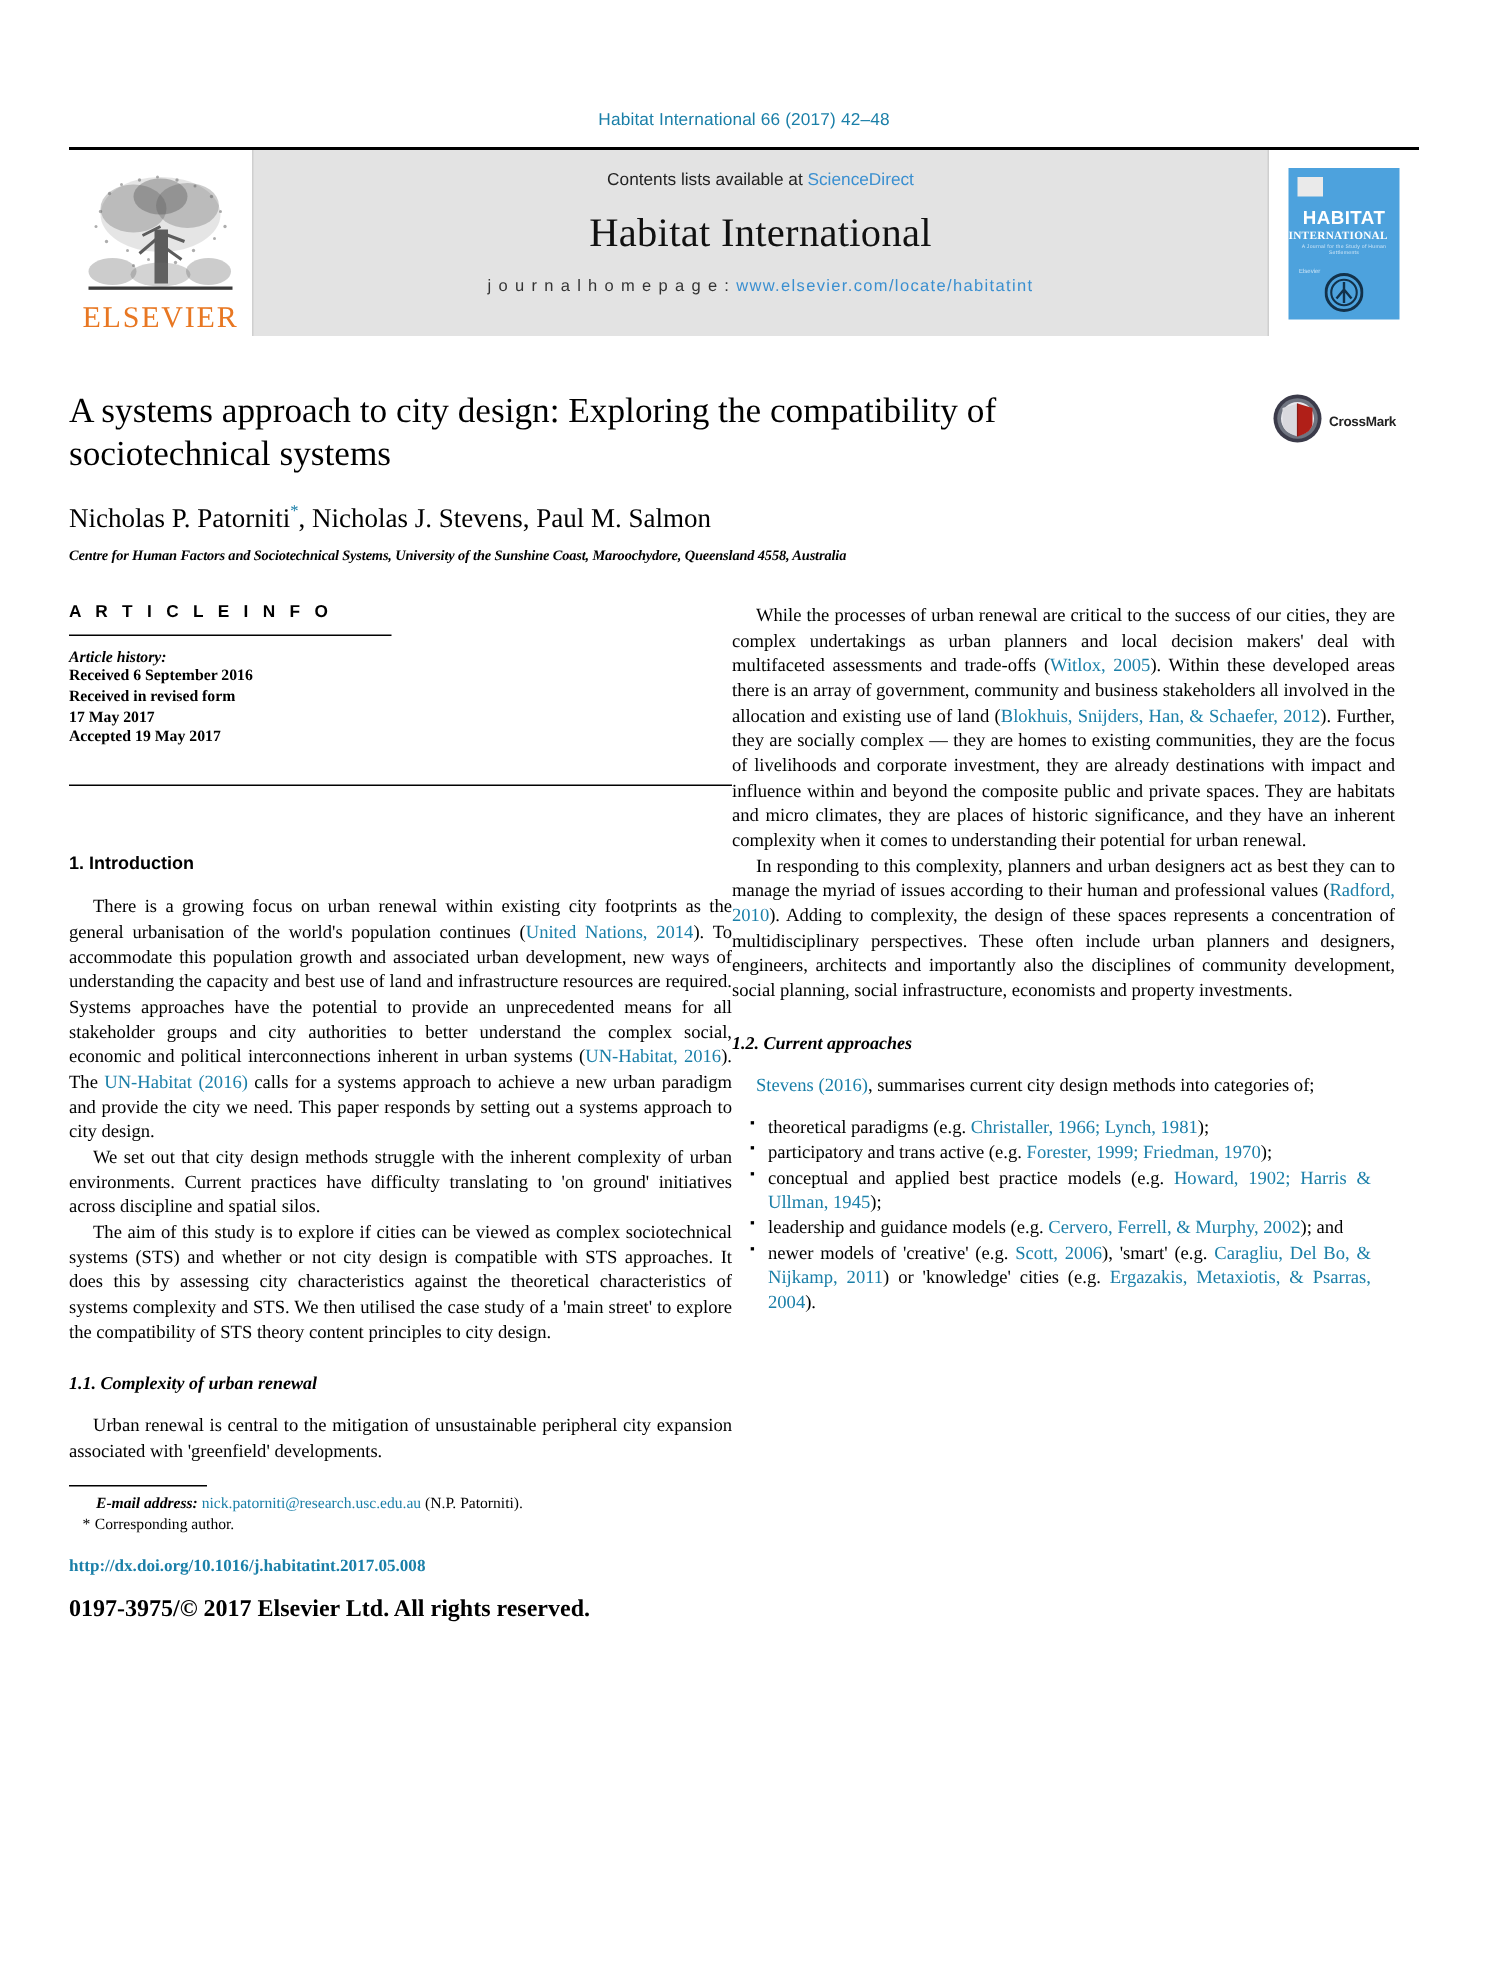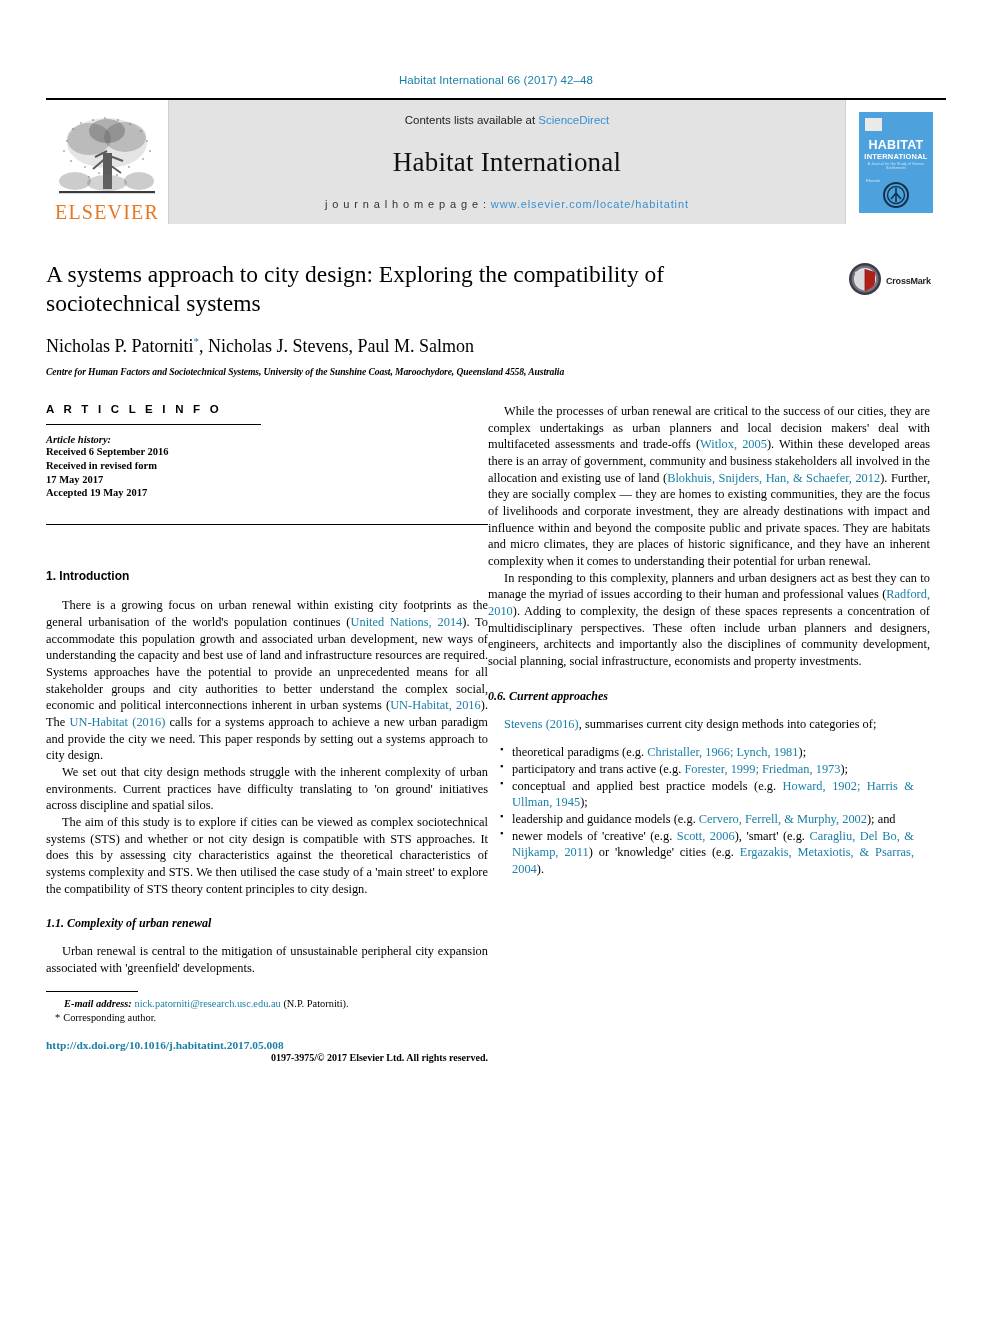--- a/index.html
+++ b/index.html
@@ -52,21 +52,21 @@
     line-height: 1;
     margin-top: 1px;
   }
   .banner-center {
     flex: 1 1 auto;
     background: #e3e3e3;
     display: flex;
     flex-direction: column;
     align-items: center;
     justify-content: space-between;
-    padding: 14px 0 14px 0;
+    padding: 14px 0 27px 0;
     border-left: 1px solid #cfcfcf;
     border-right: 1px solid #cfcfcf;
   }
   .contents-line {
     font-family: "Liberation Sans", sans-serif;
     font-size: 11.5px;
     color: #222;
   }
   .contents-line .sd { color: #3a8fd0; }
   .journal-name {
@@ -101,22 +101,22 @@
     width: 17px; height: 13px; background: #eaeaea;
   }
   .cover-t1 {
     position: absolute; left: 0; right: 0; top: 26px;
     text-align: center; color: #fff;
     font-family: "Liberation Sans", sans-serif;
     font-weight: bold; font-size: 12.5px; letter-spacing: .3px;
   }
   .cover-t2 {
     position: absolute; left: 0; right: 0; top: 40px;
-    text-align: center; color: #fff;
-    font-family: Liberation Sans, sans-serif;
+    color: #fff;
+    font-family: Liberation Serif, serif;
     font-weight: bold; font-size: 7.5px; letter-spacing: .2px;
   }
   .cover-sub {
     position: absolute; left: 0; right: 0; top: 50px;
     text-align: center; color: #cfe6f7;
     font-family: "Liberation Sans", sans-serif;
     font-size: 3.4px; letter-spacing: .2px;
   }
   .cover-note {
     position: absolute; left: 7px; top: 66px;
@@ -243,23 +243,22 @@
   .fn-line .star { margin-right: 3px; }
   .fn-em { font-style: italic; font-weight: bold; }
   .doi-block { margin-top: 14px; }
   .doi-line {
     font-family: "Liberation Serif", serif;
     font-weight: bold; font-size: 11.4px;
     color: #1a7fa8;
   }
   .copy-line {
     font-family: "Liberation Serif", serif;
-    font-weight: bold; font-size: 10px; color: #000;
-    margin-top: 1px;
-    text-align: right;
+    font-weight: bold; font-size: 16px; color: #000;
+    margin-top: 14px;
   }
 </style>
 </head>
 <body>
 
 <div class="page">
 
   <div class="runhead">Habitat International 66 (2017) 42–48</div>
 
   <div class="banner-wrap">
@@ -403,27 +402,27 @@
 
     </div>
 
     <div class="col colR">
 
 
       <p class="body"><span>While the processes of urban renewal are critical to the success of our cities, they are complex undertakings as urban planners and local decision makers' deal with multifaceted assessments and trade-offs (</span><span class="cite">Witlox, 2005</span><span>). Within these developed areas there is an array of government, community and business stakeholders all involved in the allocation and existing use of land (</span><span class="cite">Blokhuis, Snijders, Han, &amp; Schaefer, 2012</span><span>). Further, they are socially complex — they are homes to existing communities, they are the focus of livelihoods and corporate investment, they are already destinations with impact and influence within and beyond the composite public and private spaces. They are habitats and micro climates, they are places of historic significance, and they have an inherent complexity when it comes to understanding their potential for urban renewal.</span></p>
 
       <p class="body"><span>In responding to this complexity, planners and urban designers act as best they can to manage the myriad of issues according to their human and professional values (</span><span class="cite">Radford, 2010</span><span>). Adding to complexity, the design of these spaces represents a concentration of multidisciplinary perspectives. These often include urban planners and designers, engineers, architects and importantly also the disciplines of community development, social planning, social infrastructure, economists and property investments.</span></p>
 
-      <h3 class="subsec">0.6.  Current approaches</h3>
+      <h3 class="subsec">1.2.  Current approaches</h3>
 
       <p class="body"><span class="cite">Stevens (2016)</span><span>, summarises current city design methods into categories of;</span></p>
 
       <ul class="bullets">
         <li><span>theoretical paradigms (e.g. </span><span class="cite">Christaller, 1966; Lynch, 1981</span><span>);</span></li>
-        <li><span>participatory and trans active (e.g. </span><span class="cite">Forester, 1999; Friedman, 1973</span><span>);</span></li>
+        <li><span>participatory and trans active (e.g. </span><span class="cite">Forester, 1999; Friedman, 1970</span><span>);</span></li>
         <li><span>conceptual and applied best practice models (e.g. </span><span class="cite">Howard, 1902; Harris &amp; Ullman, 1945</span><span>);</span></li>
         <li><span>leadership and guidance models (e.g. </span><span class="cite">Cervero, Ferrell, &amp; Murphy, 2002</span><span>); and</span></li>
         <li><span>newer models of 'creative' (e.g. </span><span class="cite">Scott, 2006</span><span>), 'smart' (e.g. </span><span class="cite">Caragliu, Del Bo, &amp; Nijkamp, 2011</span><span>) or 'knowledge' cities (e.g. </span><span class="cite">Ergazakis, Metaxiotis, &amp; Psarras, 2004</span><span>).</span></li>
       </ul>
 
     </div>
   </div>
 </div>
 
 </body></html>

